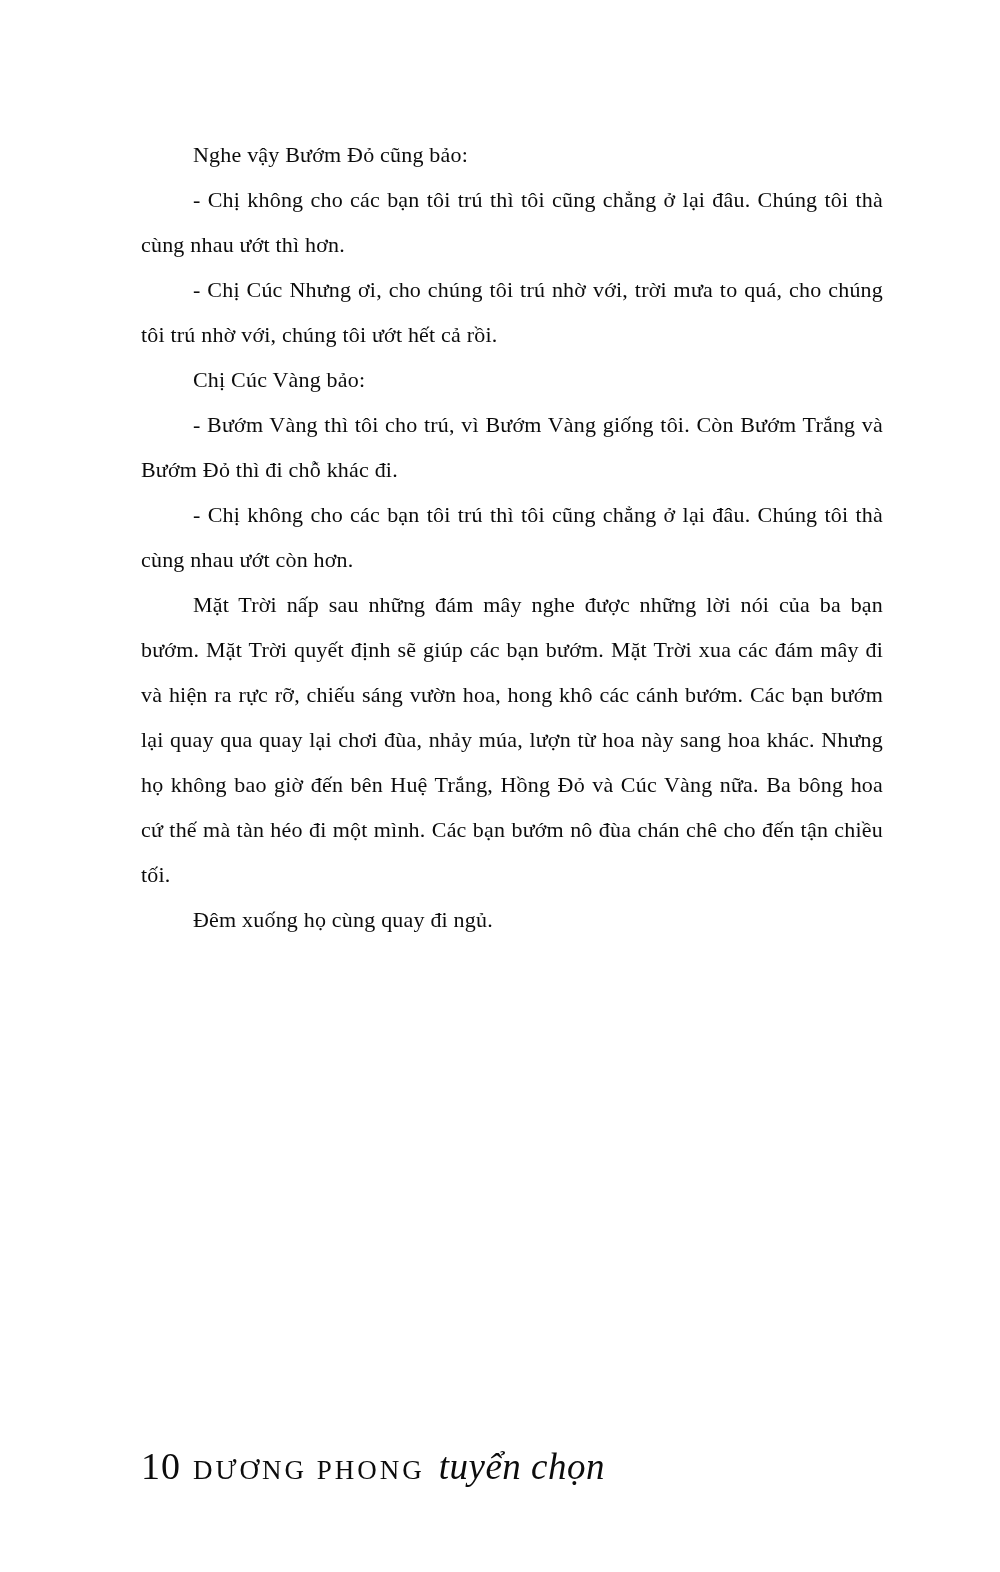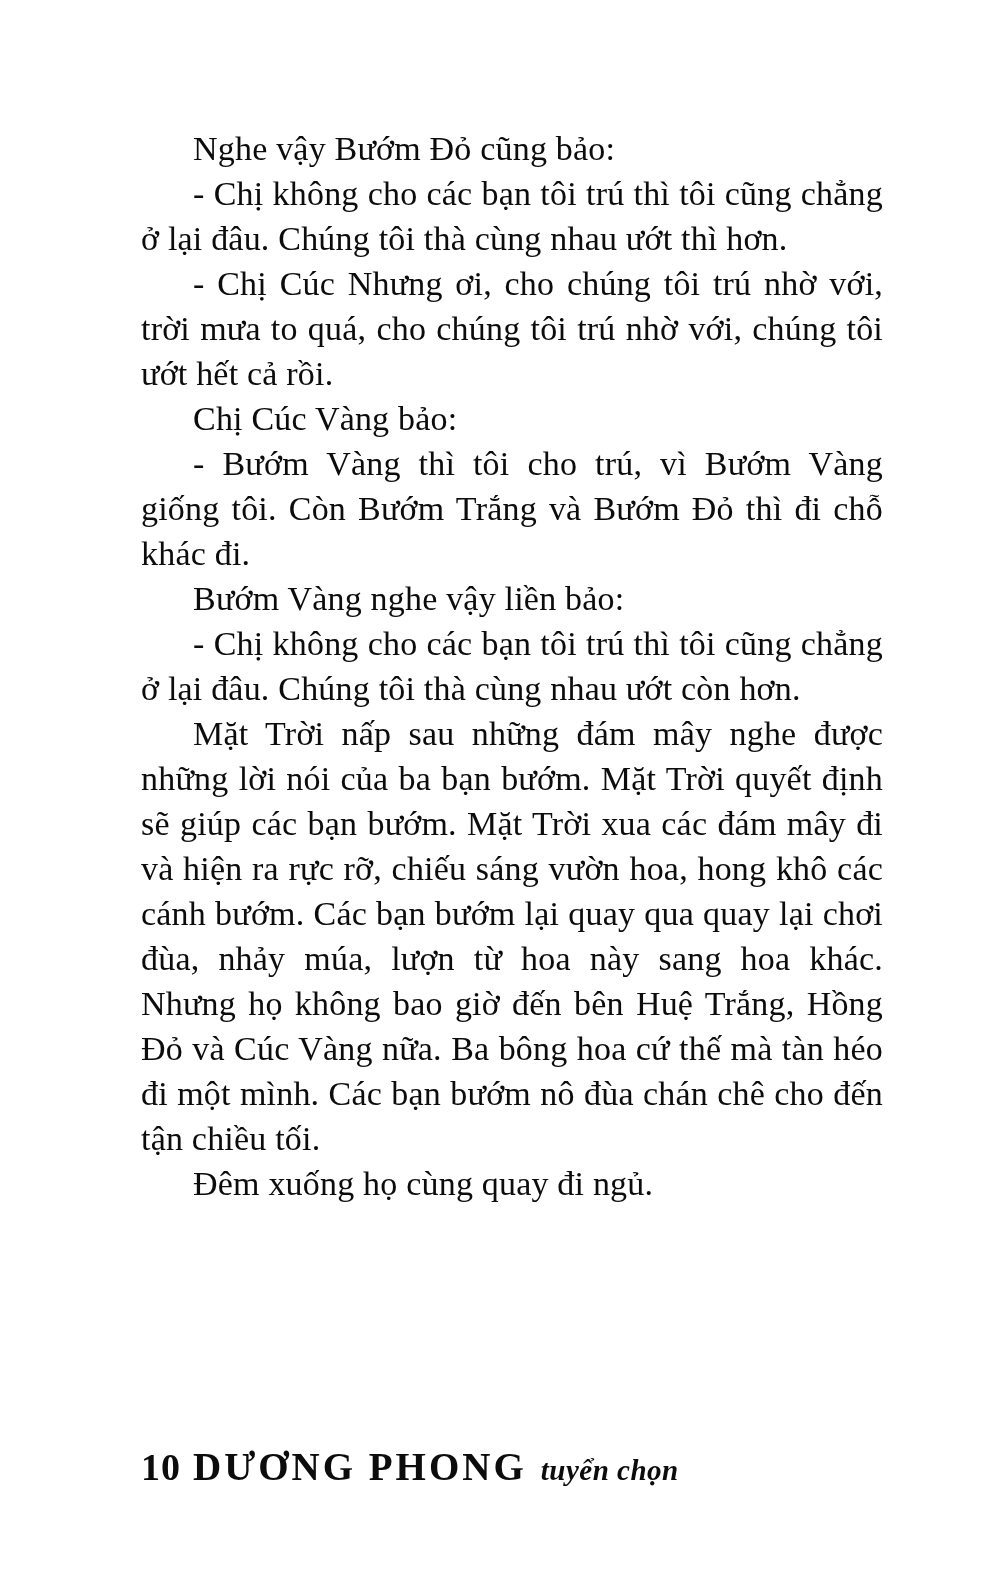--- a/index.html
+++ b/index.html
@@ -16,69 +16,67 @@
     overflow: hidden;
   }
   .book-page {
     position: absolute;
     inset: 0;
     background: #ffffff;
   }
   .text-block {
     position: absolute;
     left: 141px;
-    top: 126px;
+    top: 132px;
     width: 742px;
-    font-size: 34px;
+    font-size: 22px;
     line-height: 45px;
     text-align: justify;
     letter-spacing: 0.2px;
   }
   .text-block p {
     margin: 0;
     padding: 0;
     text-indent: 52px;
   }
   .page-footer {
     position: absolute;
     left: 141px;
     top: 1444px;
     display: flex;
     align-items: baseline;
     white-space: nowrap;
-    font-weight: bold;
   }
   .page-number {
     font-size: 38px;
     letter-spacing: 1px;
   }
   .curator-name {
-    font-size: 39px;
+    font-size: 27px;
     letter-spacing: 3px;
     margin-left: 12px;
   }
   .curator-note {
-    font-size: 29px;
+    font-size: 37px;
     font-style: italic;
     margin-left: 14px;
     letter-spacing: 0.5px;
   }
 </style>
 </head>
 <body>
 
 <div class="book-page">
 
   <div class="text-block">
     <p>Nghe vậy Bướm Đỏ cũng bảo:</p>
     <p>- Chị không cho các bạn tôi trú thì tôi cũng chẳng ở lại đâu. Chúng tôi thà cùng nhau ướt thì hơn.</p>
     <p>- Chị Cúc Nhưng ơi, cho chúng tôi trú nhờ với, trời mưa to quá, cho chúng tôi trú nhờ với, chúng tôi ướt hết cả rồi.</p>
     <p>Chị Cúc Vàng bảo:</p>
     <p>- Bướm Vàng thì tôi cho trú, vì Bướm Vàng giống tôi. Còn Bướm Trắng và Bướm Đỏ thì đi chỗ khác đi.</p>
-    <p>Bướm Vàng nghe vậy liền bảo:</p>
     <p>- Chị không cho các bạn tôi trú thì tôi cũng chẳng ở lại đâu. Chúng tôi thà cùng nhau ướt còn hơn.</p>
     <p>Mặt Trời nấp sau những đám mây nghe được những lời nói của ba bạn bướm. Mặt Trời quyết định sẽ giúp các bạn bướm. Mặt Trời xua các đám mây đi và hiện ra rực rỡ, chiếu sáng vườn hoa, hong khô các cánh bướm. Các bạn bướm lại quay qua quay lại chơi đùa, nhảy múa, lượn từ hoa này sang hoa khác. Nhưng họ không bao giờ đến bên Huệ Trắng, Hồng Đỏ và Cúc Vàng nữa. Ba bông hoa cứ thế mà tàn héo đi một mình. Các bạn bướm nô đùa chán chê cho đến tận chiều tối.</p>
     <p>Đêm xuống họ cùng quay đi ngủ.</p>
   </div>
 
   <div class="page-footer">
     <span class="page-number">10</span>
     <span class="curator-name">DƯƠNG PHONG</span>
     <span class="curator-note">tuyển chọn</span>
   </div>

